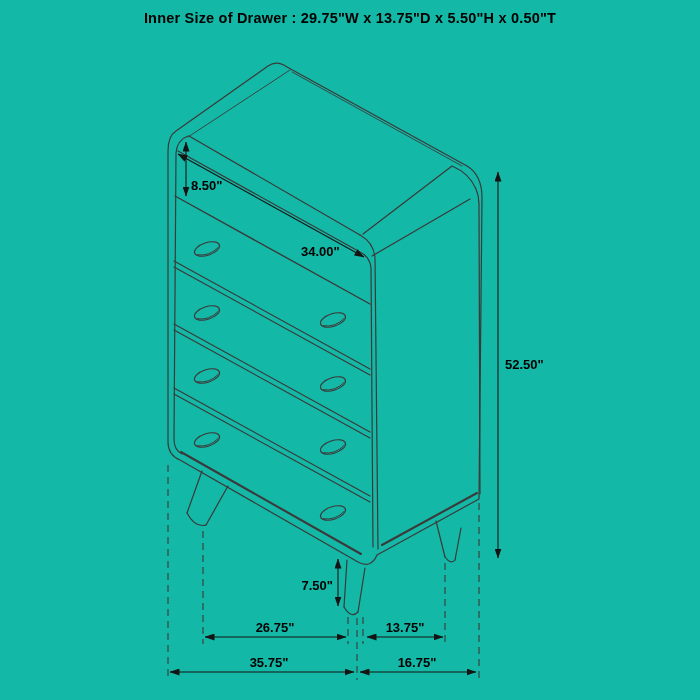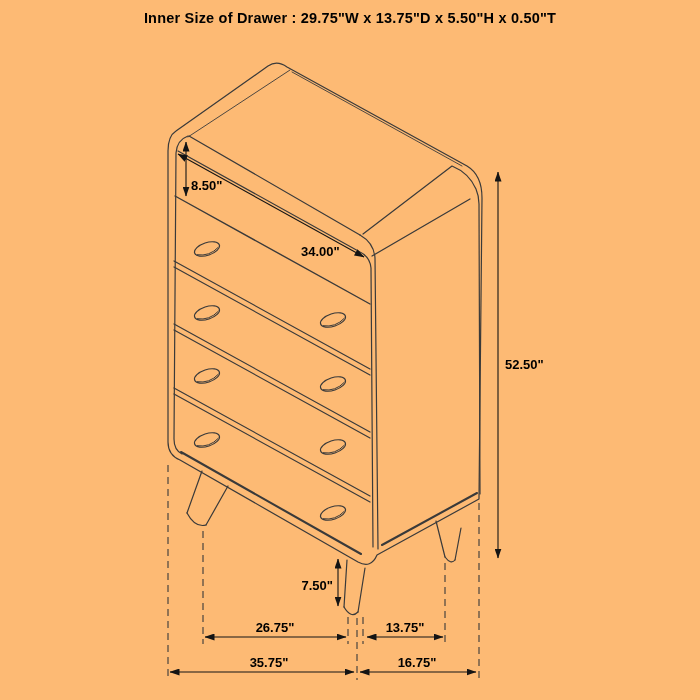--- a/index.html
+++ b/index.html
@@ -1,16 +1,16 @@
 <!DOCTYPE html>
 <html><head>
 <meta charset="utf-8">
 <style>
   html,body{margin:0;padding:0;background:#ffffff;width:700px;height:700px;overflow:hidden;}
-  .page{position:relative;width:700px;height:700px;background:#fdba74;font-family:"Liberation Sans",sans-serif;}
+  .page{position:relative;width:700px;height:700px;background:#14b8a6;font-family:"Liberation Sans",sans-serif;}
   .title{position:absolute;top:10px;left:0;width:100%;text-align:center;font-size:14.5px;font-weight:bold;color:#000;letter-spacing:.2px;}
   svg{position:absolute;top:0;left:0;}
   .furn{stroke:#3a3a3a;fill:none;stroke-width:1.2;stroke-linecap:round;stroke-linejoin:round;}
   .thin{stroke-width:0.9;}
   .heavy{stroke-width:2.1;}
   .sep1{stroke-width:1.4;}
   .dim{stroke:#141414;stroke-width:1.1;fill:none;}
   .ext{stroke:#3a3a3a;stroke-width:1.1;fill:none;stroke-dasharray:7 5;}
   .dimtext{font-family:"Liberation Sans",sans-serif;font-size:13px;font-weight:bold;fill:#000;}
 </style>

